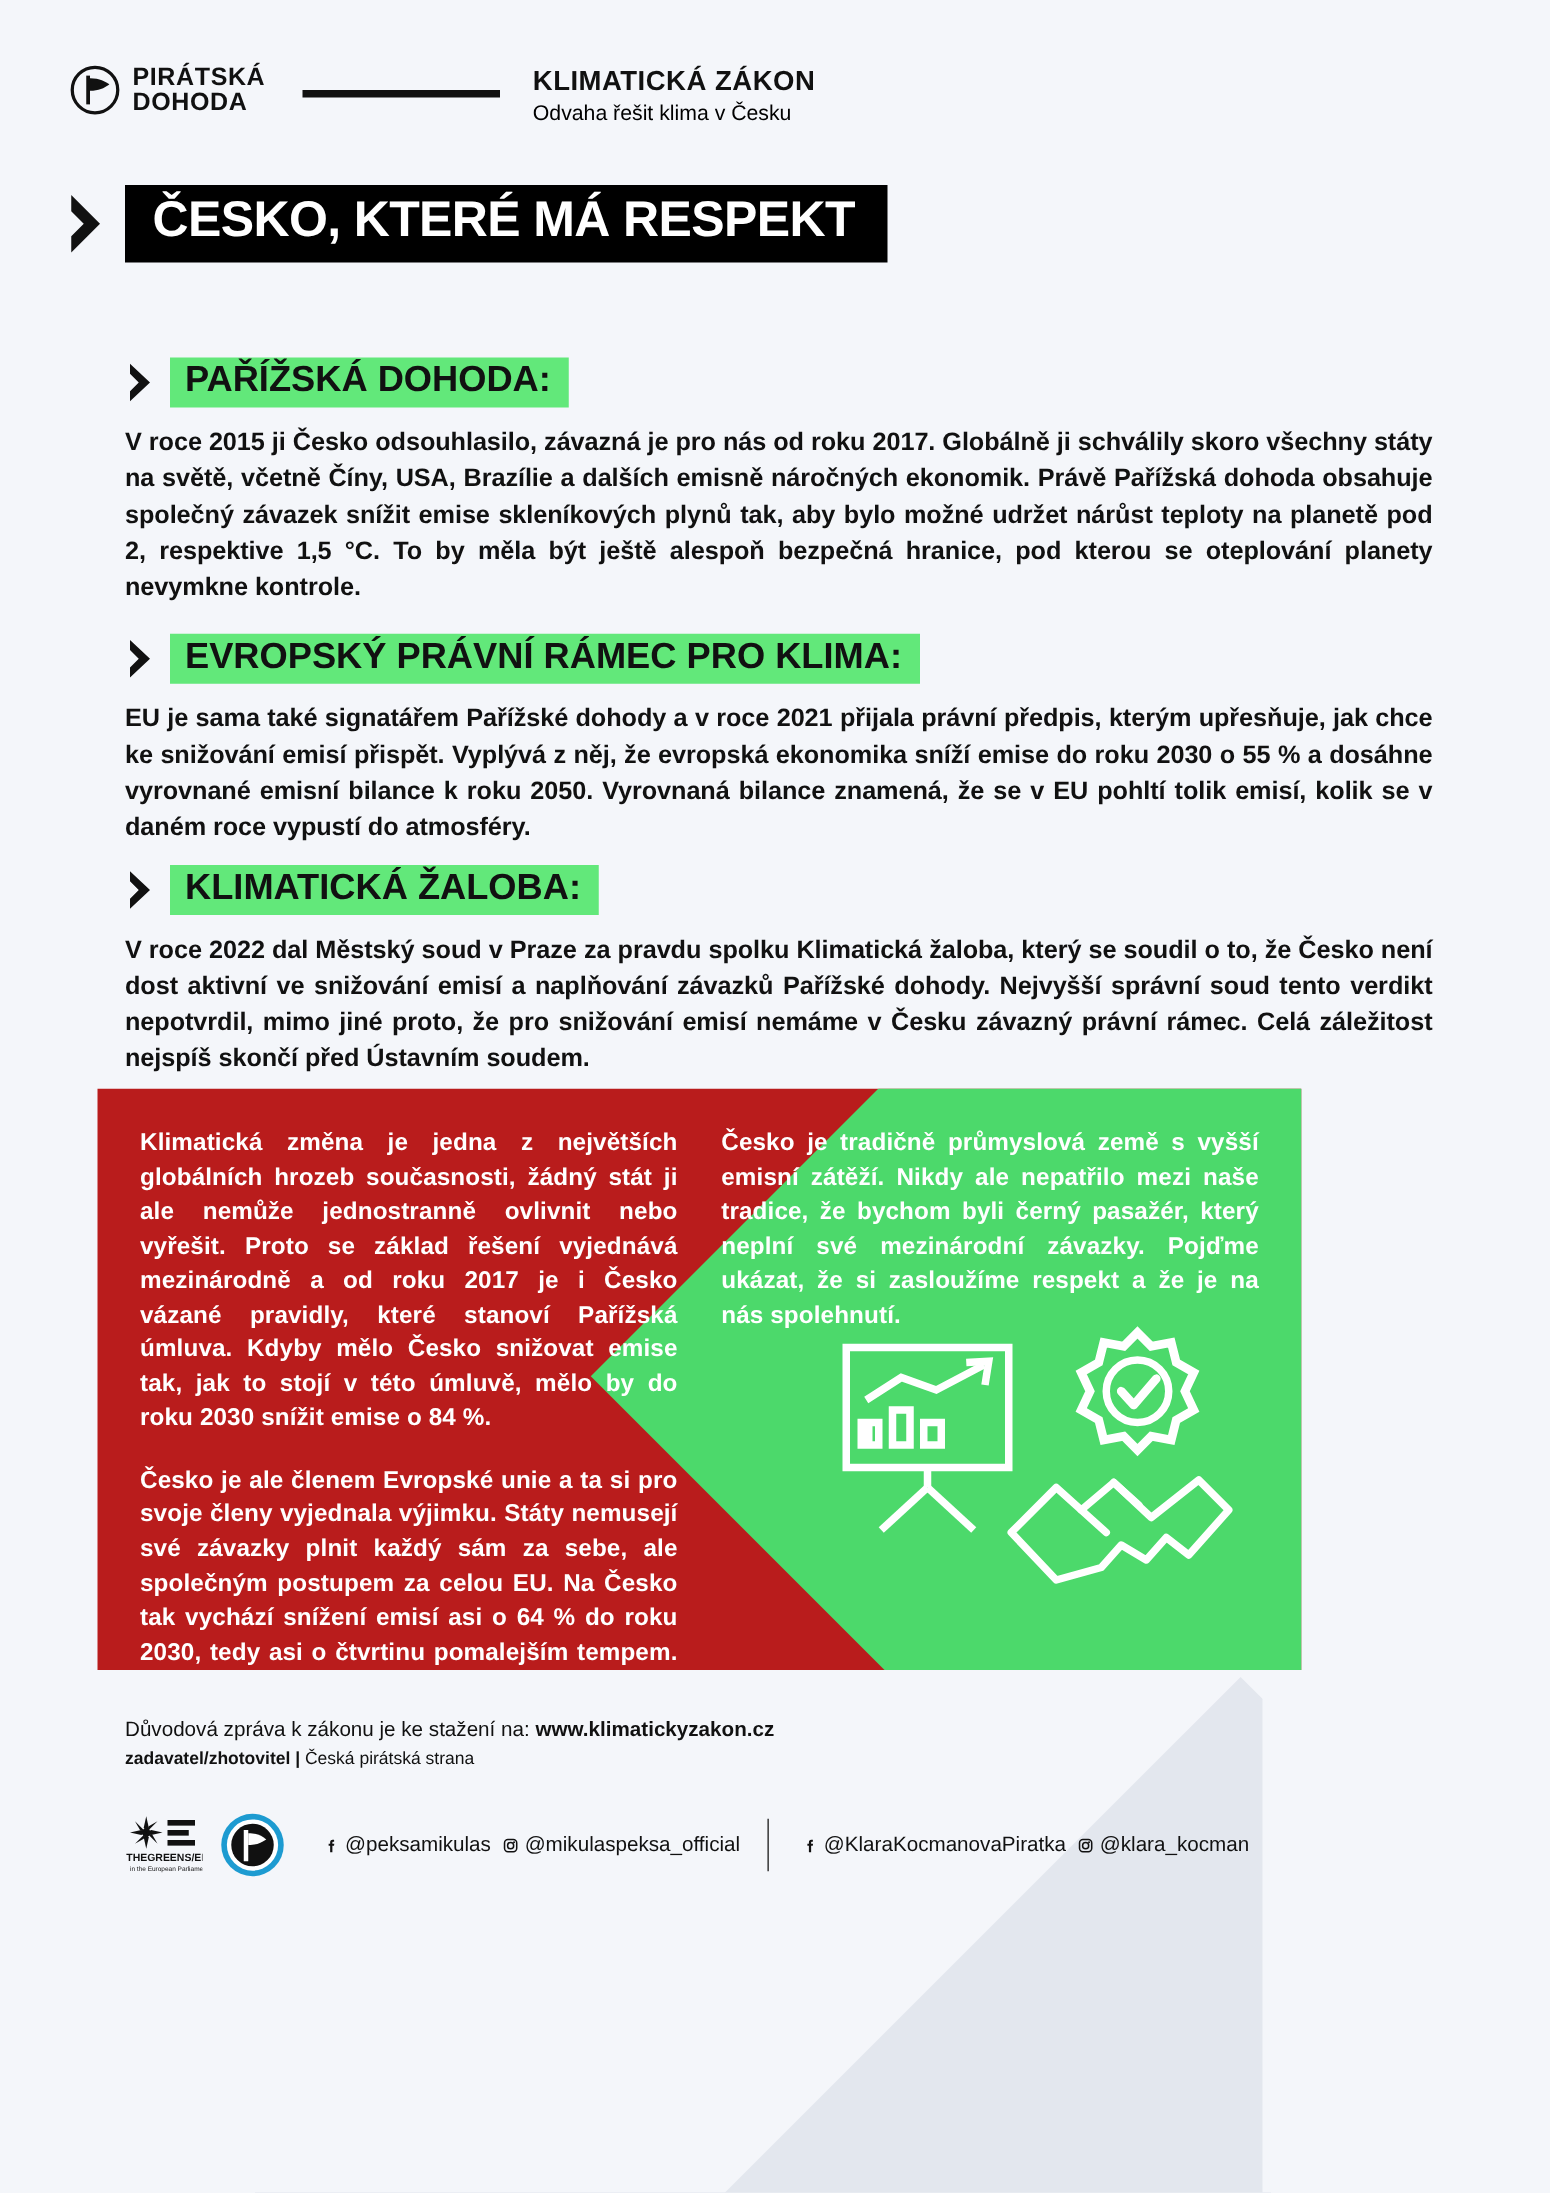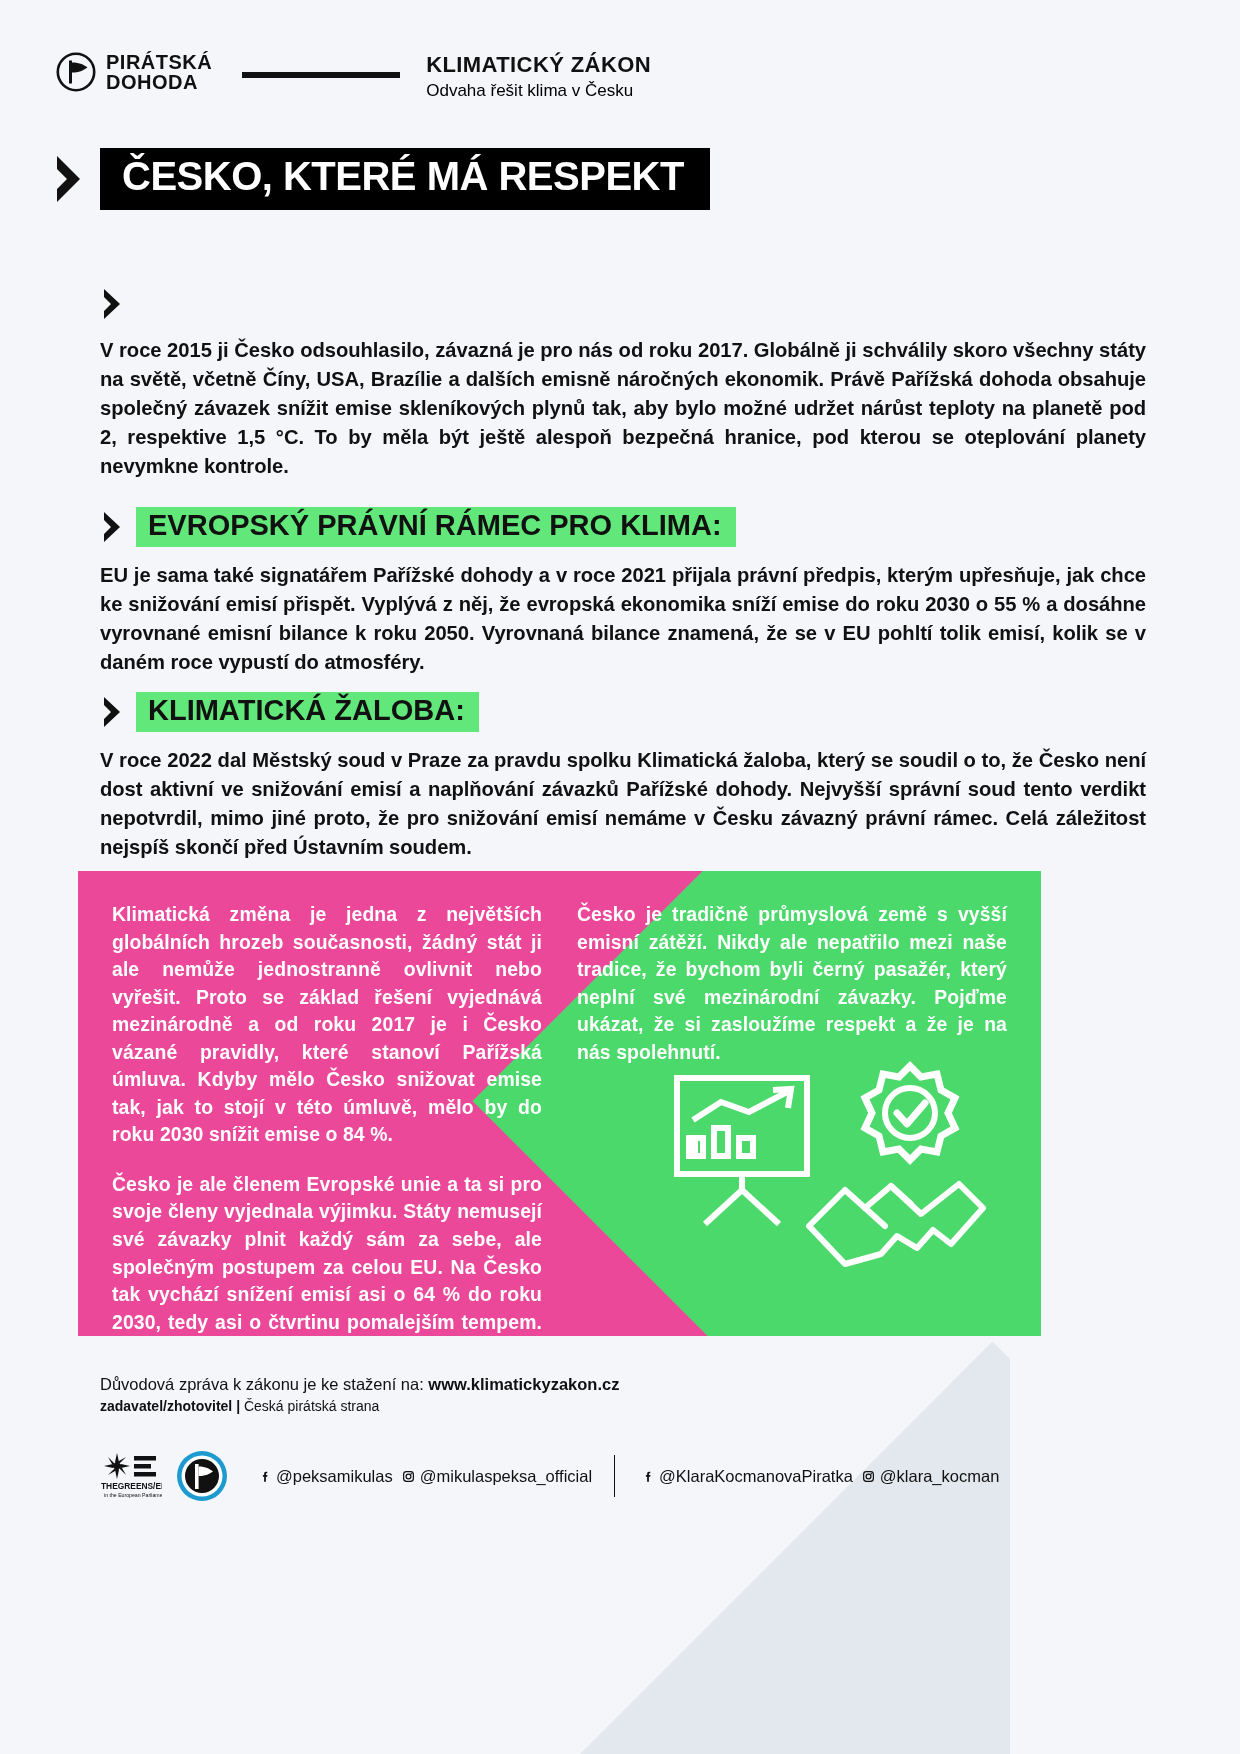--- a/index.html
+++ b/index.html
@@ -55,21 +55,21 @@
     white-space:nowrap;}
   .body-txt{font-size:20.2px;line-height:1.43;font-weight:bold;
     text-align:justify;margin:0;letter-spacing:-0.05px;}
 
   #sec1{top:286px;}
   #sec2{top:507px;}
   #sec3{top:692px;}
 
   
   .panel{position:absolute;left:78px;top:871px;width:963px;height:465px;
-    background:#ec4899;overflow:hidden;}
+    background:#b91c1c;overflow:hidden;}
   .panel .shade{position:absolute;right:-180px;top:-80px;width:620px;height:620px;
     background:#4cd96b;transform:rotate(45deg);transform-origin:center;}
   .panel-inner{position:relative;display:flex;padding:30px 34px 0 34px;}
   .col{width:440px;}
   .col.left{margin-right:35px;}
   .col p{margin:0 0 22px 0;color:#ffffff;font-weight:bold;font-size:19.4px;
     line-height:1.42;text-align:justify;letter-spacing:.1px;}
   .col.right p{text-align:justify;}
 
   
@@ -109,21 +109,21 @@
           <path d="M16 10.5 C24 10.5 28 13 31.5 15.5 C27 18.5 23 20.5 16 20.5 Z" fill="#111"></path>
         </svg>
       </span>
       <span class="logo-text">
         <span>PIRÁTSKÁ</span><br>
         <span>DOHODA</span>
       </span>
     </div>
     <div class="rule"></div>
     <div class="htitle">
-      <div class="l1">KLIMATICKÝ ZÁKON</div>
+      <div class="l1">KLIMATICKÁ ZÁKON</div>
       <div class="l2">Odvaha řešit klima v Česku</div>
     </div>
   </div>
 
   <div class="banner-row">
     <span class="chev">
       <svg viewBox="0 0 34 56" width="34" height="56">
         <path d="M5 5 L28 28 L5 51 L5 38 L15 28 L5 18 Z" fill="#111"></path>
       </svg>
     </span>
@@ -131,20 +131,23 @@
       <h1>ČESKO, KTERÉ MÁ RESPEKT</h1>
     </div>
   </div>
 
   <div class="section" id="sec1">
     <div class="sec-head">
       <span class="chev">
         <svg viewBox="0 0 24 36" width="24" height="36">
           <path d="M4 3 L20 18 L4 33 L4 25 L11 18 L4 11 Z" fill="#111"></path>
         </svg>
+      </span>
+      <span class="hl">
+        <h2>PAŘÍŽSKÁ DOHODA:</h2>
       </span>
     </div>
     <p class="body-txt">V roce 2015 ji Česko odsouhlasilo, závazná je pro nás od roku 2017. Globálně ji schválily skoro všechny státy na světě, včetně Číny, USA, Brazílie a dalších emisně náročných ekonomik. Právě Pařížská dohoda obsahuje společný závazek snížit emise skleníkových plynů tak, aby bylo možné udržet nárůst teploty na planetě pod 2, respektive 1,5 °C. To by měla být ještě alespoň bezpečná hranice, pod kterou se oteplování planety nevymkne kontrole.</p>
   </div>
 
   <div class="section" id="sec2">
     <div class="sec-head">
       <span class="chev">
         <svg viewBox="0 0 24 36" width="24" height="36">
           <path d="M4 3 L20 18 L4 33 L4 25 L11 18 L4 11 Z" fill="#111"></path>

